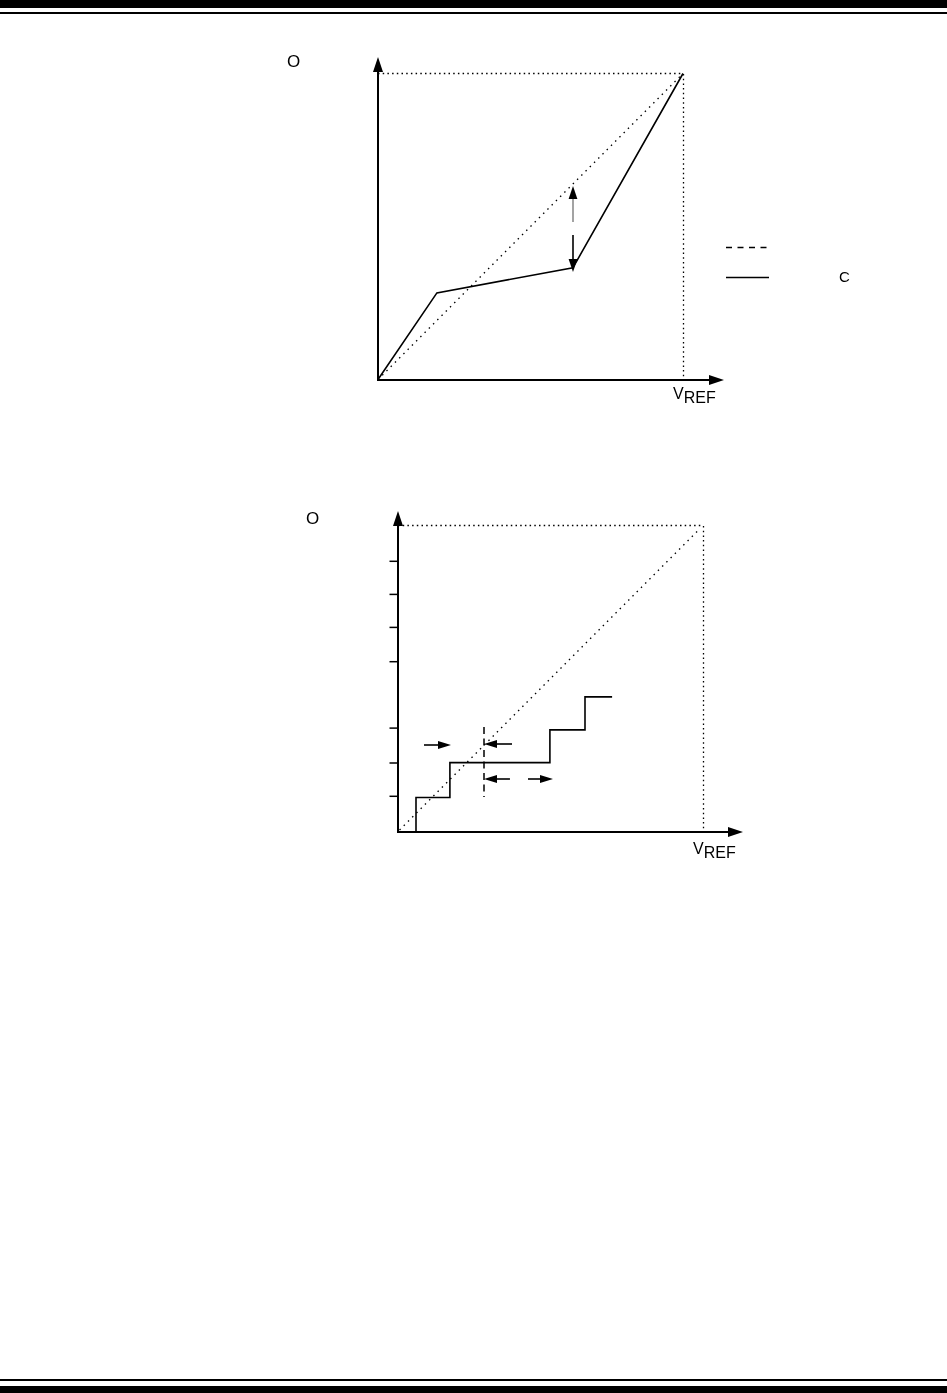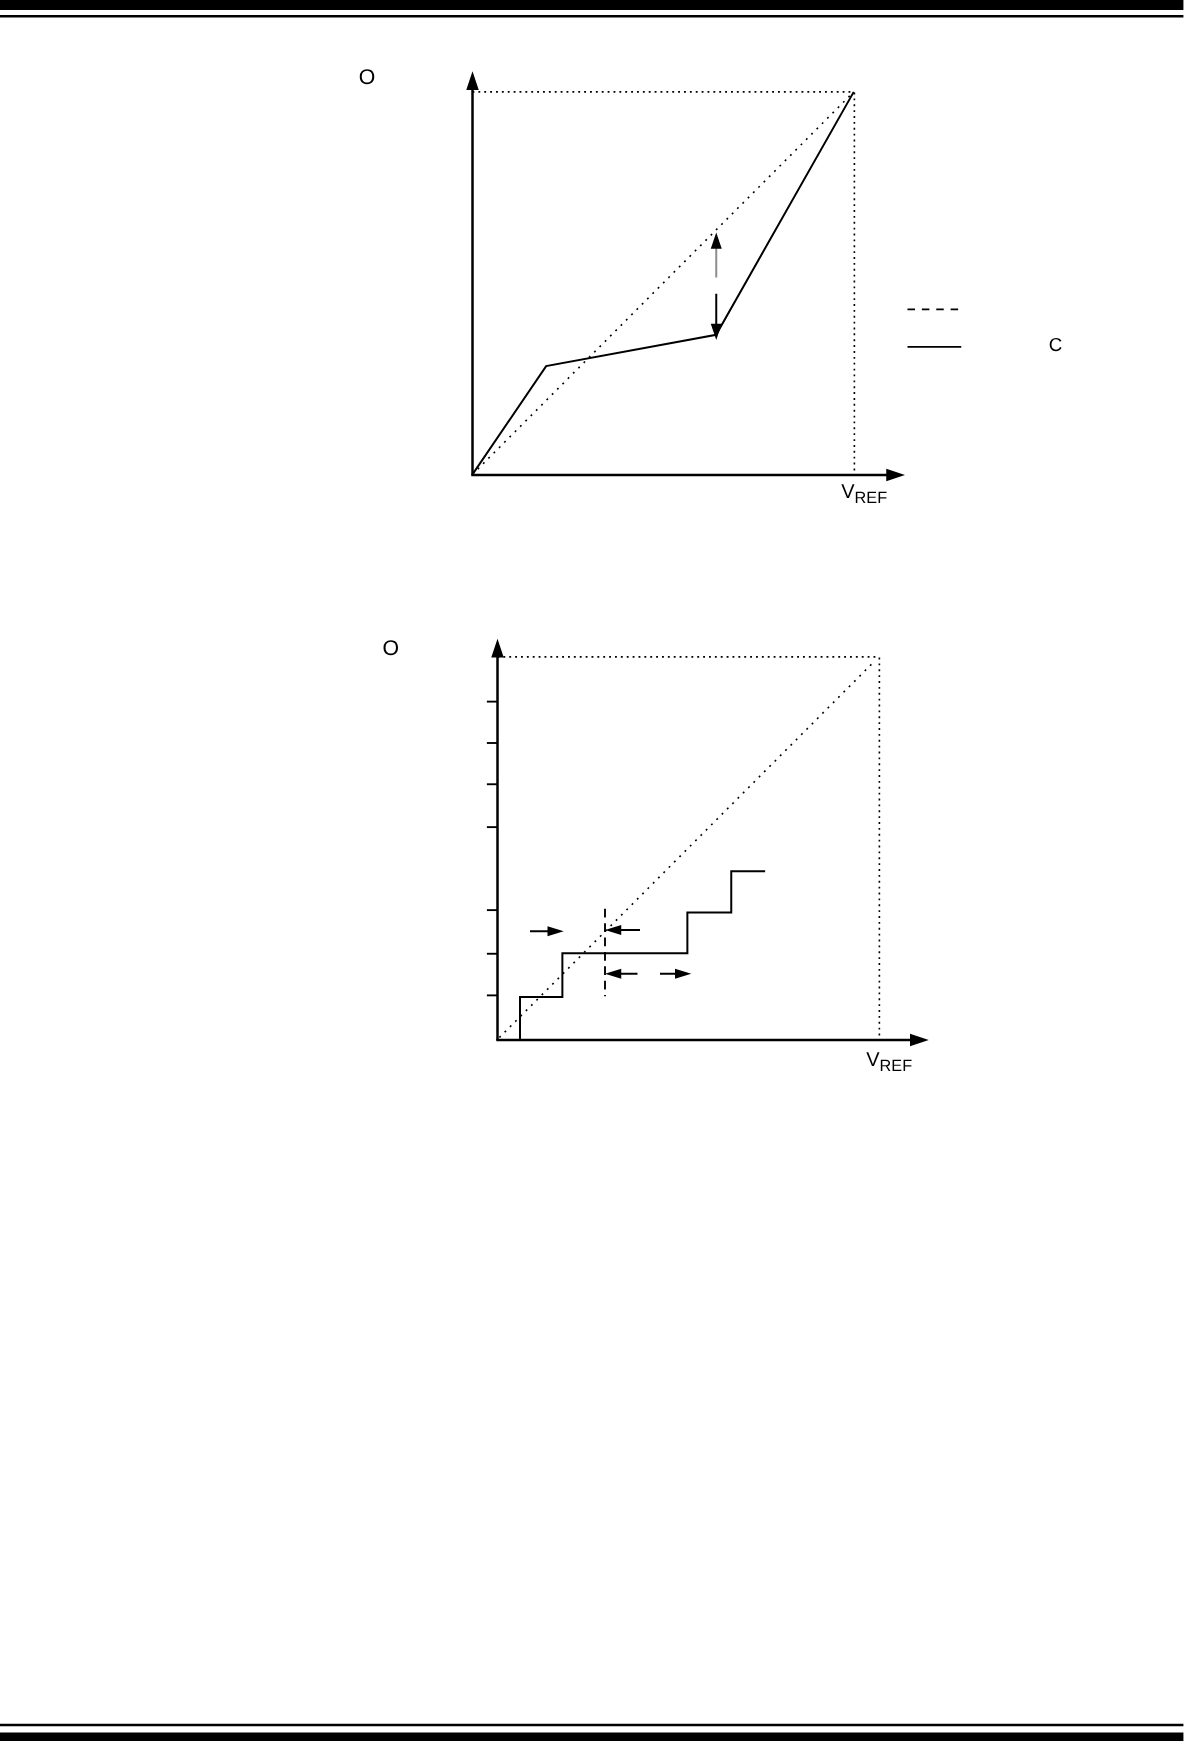--- a/index.html
+++ b/index.html
@@ -20,21 +20,21 @@
   .dotbox{fill:none;stroke:#000;stroke-width:1.3;stroke-dasharray:1.5 3.2;}
   .tick{stroke:#000;stroke-width:1.5;}
   .annline{stroke:#000;stroke-width:1.6;fill:none;}
   .annline-grey{stroke:#8c8c8c;stroke-width:1.6;fill:none;}
   .dashmark{stroke:#000;stroke-width:1.5;fill:none;stroke-dasharray:7 4.5;}
   .legend-line{stroke:#000;stroke-width:1.5;fill:none;}
   .legend-dash{stroke:#000;stroke-width:1.5;fill:none;stroke-dasharray:6 5.5;}
   .lbl{position:absolute;line-height:1;white-space:nowrap;}
   .lbl-o{font-size:17px;}
   .lbl-vref{font-size:16px;}
-  .lbl-vref sub{font-size:13px;line-height:1;}
+  .lbl-vref sub{font-size:16px;line-height:1;}
   .lbl-c{font-size:15px;}
 </style>
 </head>
 <body>
 
 <div id="page">
 
   <div id="header-bar" class="hrule"></div>
   <div id="header-rule" class="hrule"></div>
 

